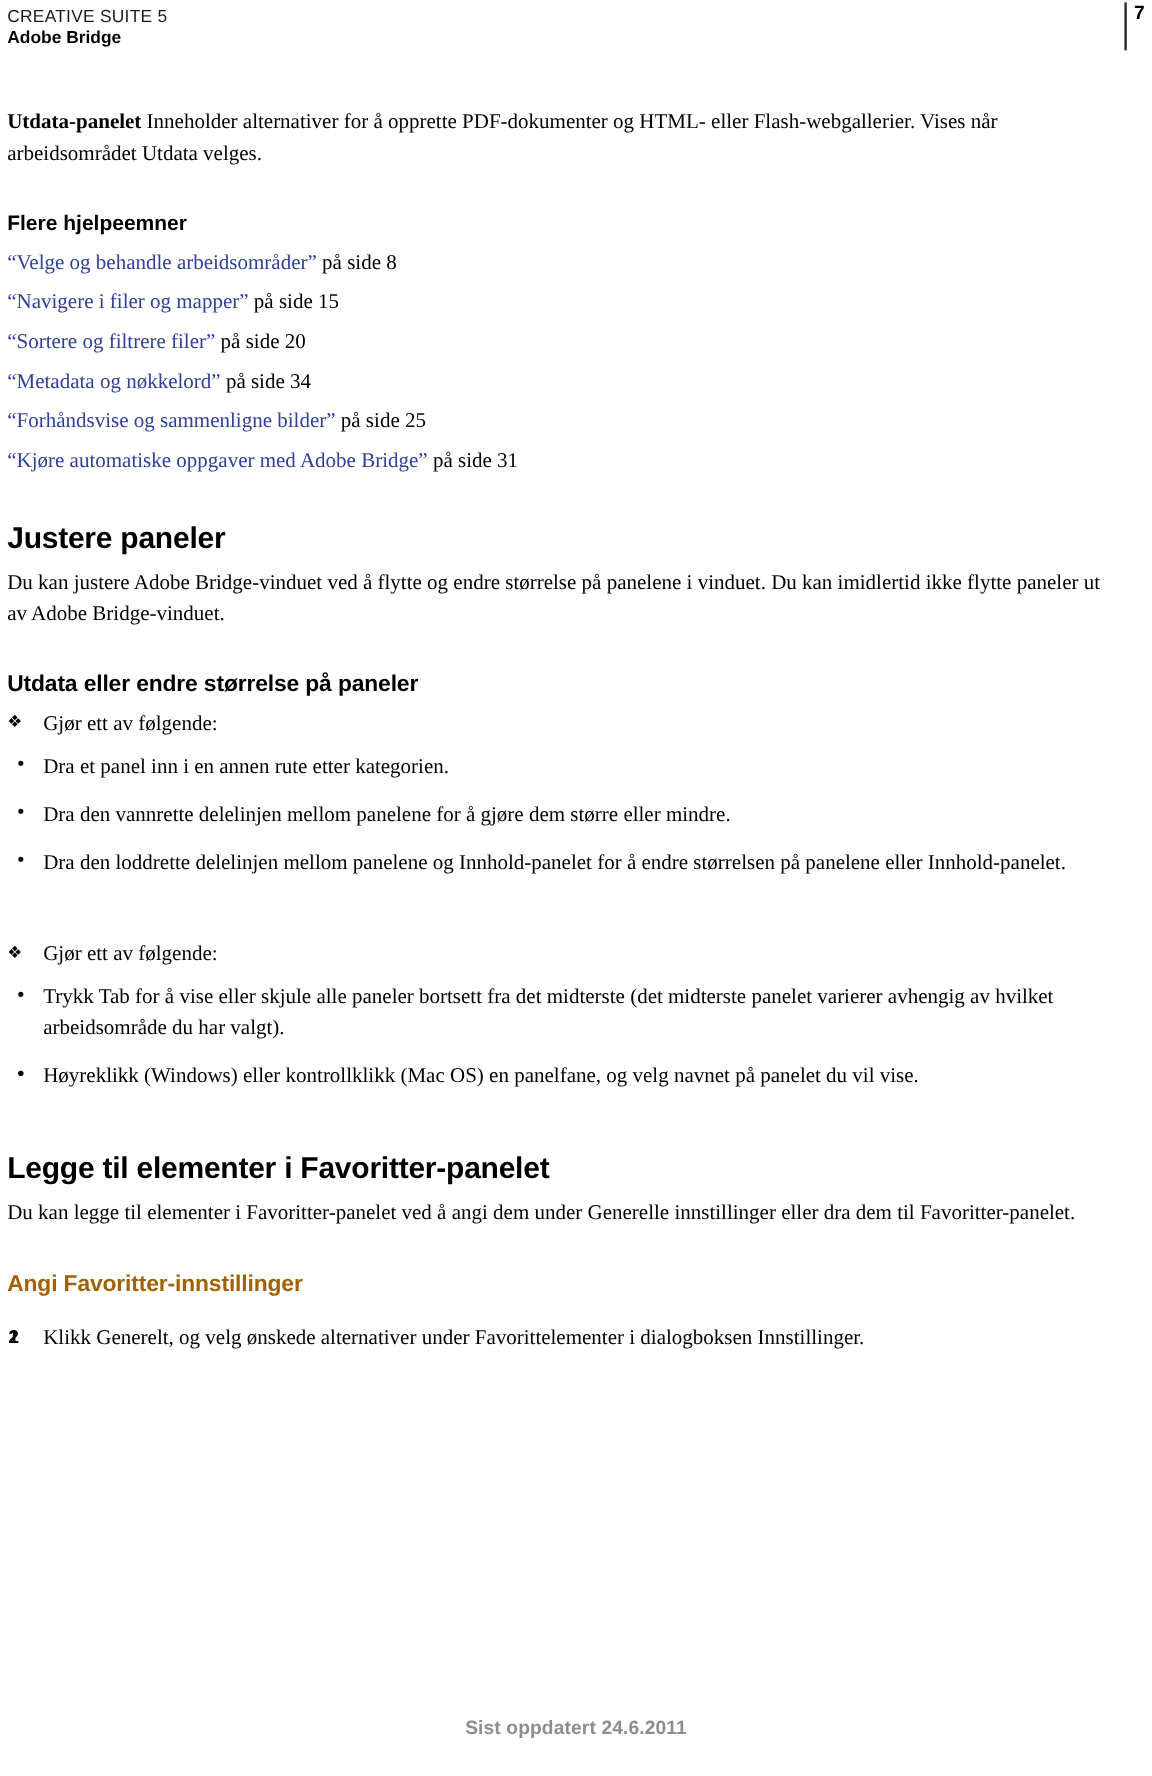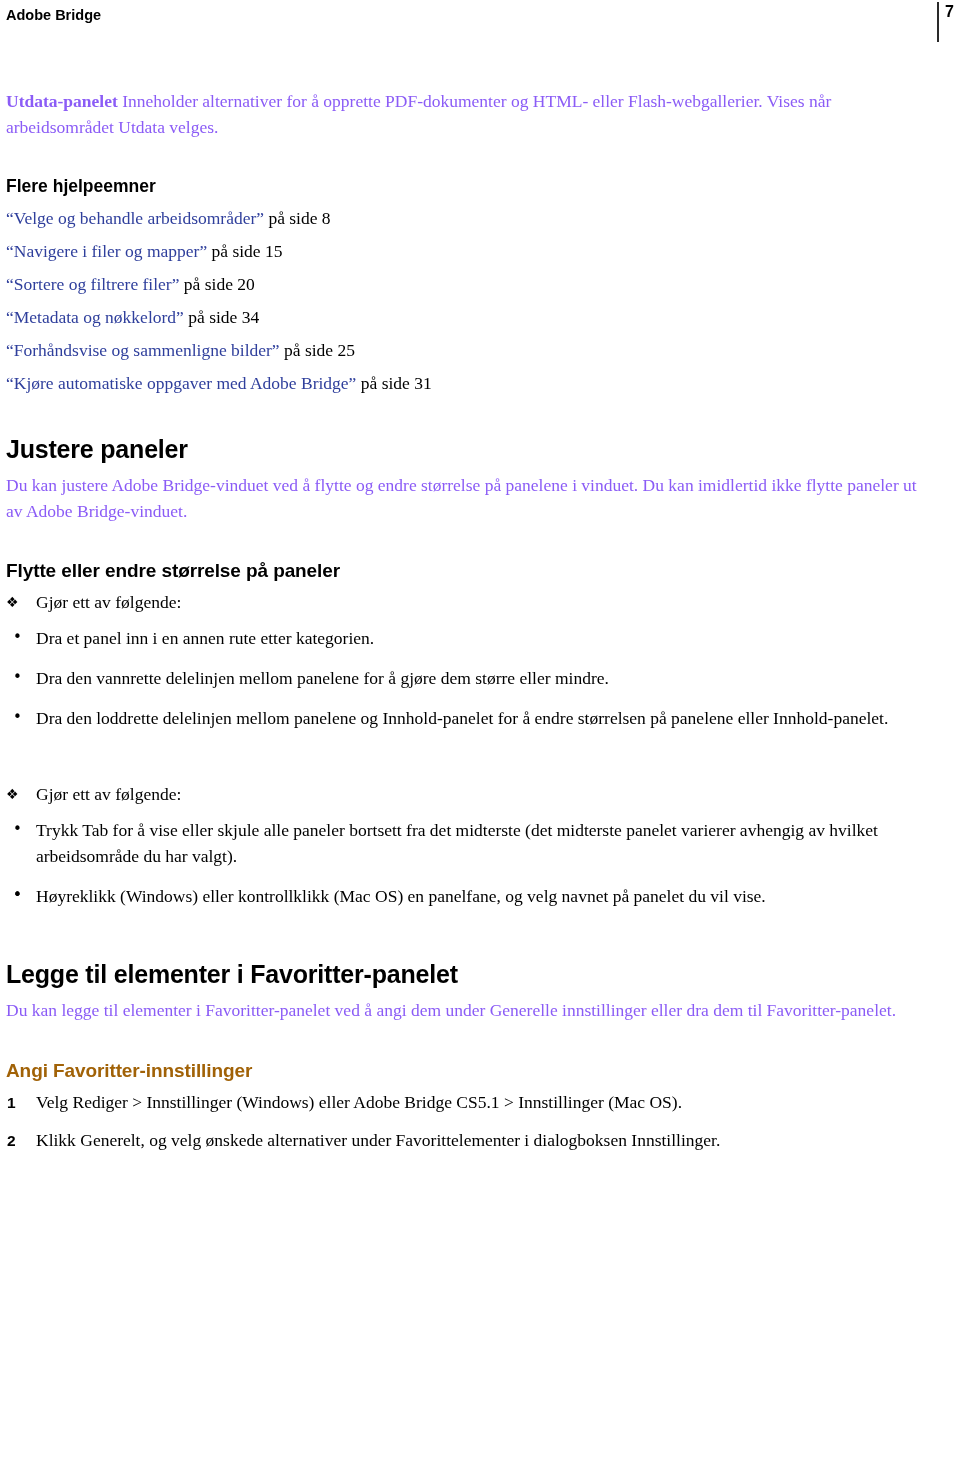--- a/index.html
+++ b/index.html
@@ -69,21 +69,21 @@
     position: absolute;
     left: 6px;
     top: 88px;
     width: 930px;
   }
 
   .body-text {
     font-family: "Liberation Serif", "DejaVu Serif", serif;
     font-size: 17.5px;
     line-height: 26px;
-    color: #8b5cf6;
+    color: #000000;
     text-align: left;
   }
   .body-text b, .run-in {
     font-weight: 700;
   }
 
   .block-gap-sm { height: 14px; }
   .block-gap-lg { height: 34px; }
 
   
@@ -186,20 +186,21 @@
     color: #8d8d8d;
     letter-spacing: 0.1px;
   }
 </style>
 </head>
 <body>
 
 <div class="page">
 
   <div class="runhead">
+    <div class="line1">CREATIVE SUITE 5</div>
     <div class="line2">Adobe Bridge</div>
   </div>
   <div class="folio-rule"></div>
   <div class="folio-num">7</div>
 
   <div class="content">
 
     <div class="body-text">
       <span class="run-in">Utdata-panelet</span><span> </span><span>Inneholder alternativer for å opprette PDF-dokumenter og HTML- eller Flash-webgallerier. Vises når arbeidsområdet Utdata velges.</span>
     </div>
@@ -235,21 +236,21 @@
     </div>
 
     <div class="block-gap-lg"></div>
 
     <div class="h1">Justere paneler</div>
     <div class="block-gap-sm" style="height:8px"></div>
     <div class="body-text">Du kan justere Adobe Bridge-vinduet ved å flytte og endre størrelse på panelene i vinduet. Du kan imidlertid ikke flytte paneler ut av Adobe Bridge-vinduet.</div>
 
     <div class="block-gap-lg"></div>
 
-    <div class="h2">Flytte eller endre størrelse på paneler</div>
+    <div class="h2">Utdata eller endre størrelse på paneler</div>
     <div class="block-gap-sm" style="height:6px"></div>
     <div class="list">
       <div class="li diamond">
         <span class="marker">❖</span>
         <span>Gjør ett av følgende:</span>
       </div>
       <div class="li bullet" style="margin-bottom:14px">
         <span class="marker">•</span>
         <span>Dra et panel inn i en annen rute etter kategorien.</span>
       </div>
@@ -290,24 +291,24 @@
     <div class="block-gap-sm" style="height:8px"></div>
     <div class="body-text">Du kan legge til elementer i Favoritter-panelet ved å angi dem under Generelle innstillinger eller dra dem til Favoritter-panelet.</div>
 
     <div class="block-gap-lg" style="height:36px"></div>
 
     <div class="h3">Angi Favoritter-innstillinger</div>
     <div class="block-gap-sm" style="height:6px"></div>
     <div class="list">
       <div class="li num" style="margin-bottom:12px">
         <span class="marker">1</span>
-        <span>Velg Rediger &gt; Innstillinger (Windows) eller Adobe Bridge CS5.1 &gt; Innstillinger (Mac OS).</span>
       </div>
       <div class="li num">
         <span class="marker">2</span>
         <span>Klikk Generelt, og velg ønskede alternativer under Favorittelementer i dialogboksen Innstillinger.</span>
       </div>
     </div>
 
   </div>
 
+  <div class="footer">Sist oppdatert 24.6.2011</div>
 
 </div>
 
 </body></html>

